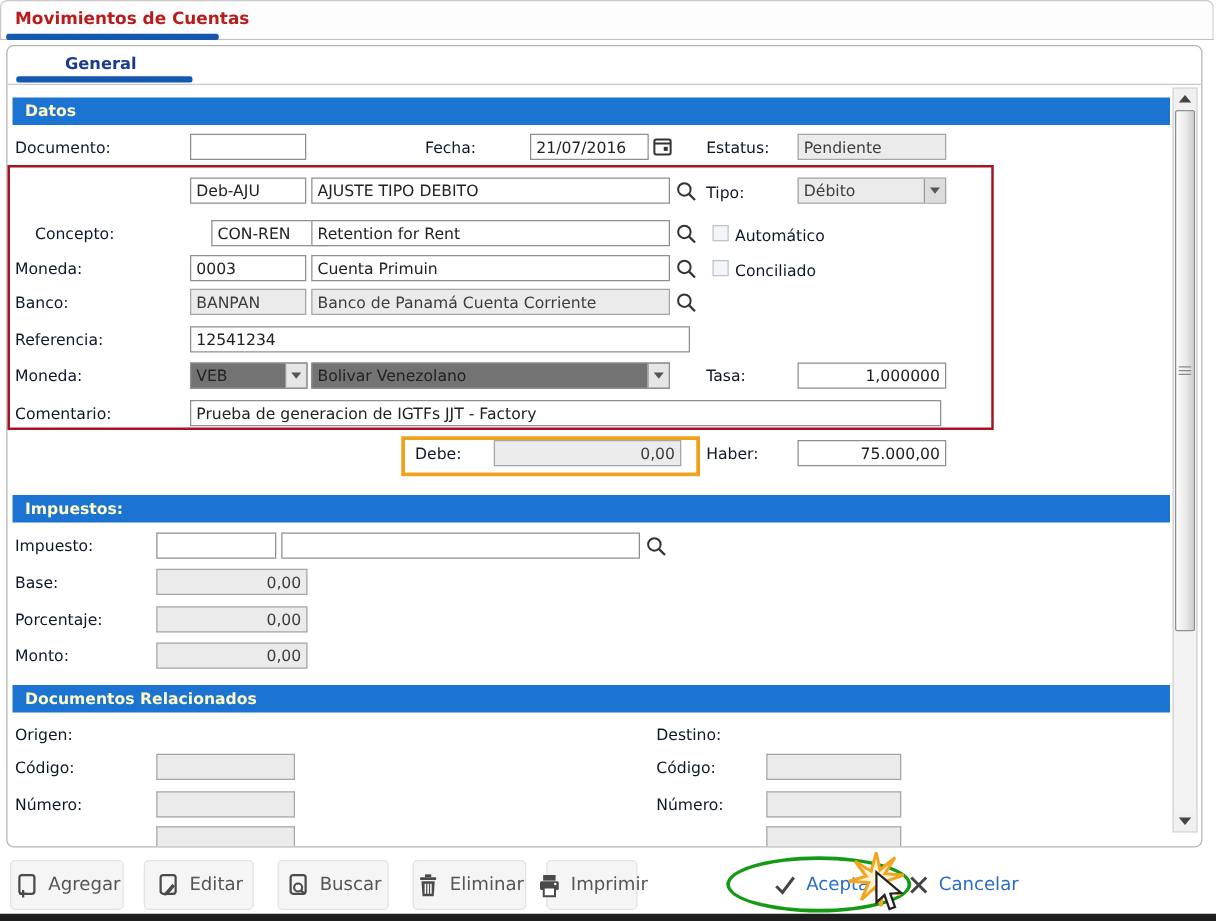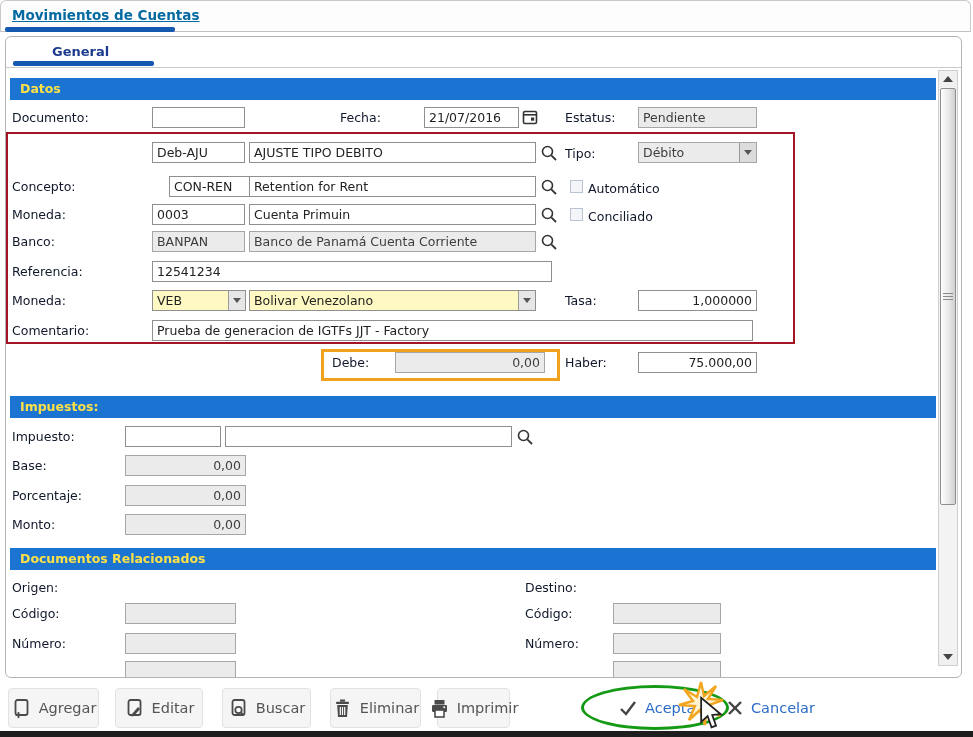--- a/index.html
+++ b/index.html
@@ -5,39 +5,39 @@
   * { margin:0; padding:0; box-sizing:border-box; }
   html,body { background:#fff; }
   #root {
     position:relative; width:973px; height:737px; overflow:hidden;
     font-family:"DejaVu Sans","Liberation Sans",sans-serif; font-size:12.5px; background:#fff;
   }
   .abs { position:absolute; }
   
   #titletab { position:absolute; left:0; top:0; width:971px; height:32px;
     border:1px solid #c9c9c9; border-bottom:1px solid #c2c2c2; border-radius:6px 6px 0 0; background:#fdfdfd; }
-  #apptitle { position:absolute; left:12px; top:7px; font-weight:bold; font-size:13.5px; color:#0369a1;text-decoration:underline; }
+  #apptitle { position:absolute; left:12px; top:7px; font-weight:bold; font-size:13.5px; color:#b91c1c; }
   #title-underline { position:absolute; left:5px; top:27px; width:170px; height:5px; background:#1558b0; border-radius:2px; }
   #panel { position:absolute; left:5px; top:36px; width:957px; height:642px;
     border:1px solid #b4b4b4; border-radius:6px; background:#fff; }
   #general-lbl { position:absolute; left:52px; top:44px; font-weight:bold; font-size:13px; color:#1c3a8e; cursor:default; }
   #general-underline { position:absolute; left:13px; top:61px; width:141px; height:5px; background:#1558b0; border-radius:2px; }
   #tab-divider { position:absolute; left:6px; top:67px; width:955px; height:1px; background:#c9c9c9; }
   
-  .bar { position:absolute; left:10px; width:926px; height:22px; background:#1b74d2; color:#fde047;
+  .bar { position:absolute; left:10px; width:926px; height:22px; background:#1b74d2; color:#fef9c3;
     font-weight:bold; font-size:12.5px; line-height:22px; padding-left:10px; }
   
   .lbl { position:absolute; color:#0f172a; font-size:12.5px; }
   
   .field { position:absolute; height:21px; border:1px solid #8f8f8f; background:#fff; color:#222;
     font-family:inherit; font-size:12.5px; padding:0 4px; outline:none; }
   .field.dis { background:#ebebeb; border-color:#a6a6a6; color:#3d3d3d; }
   .field.num { text-align:right; }
   
-  .dd { position:absolute; height:21px; border:1px solid #8f8f8f; background:#fef9c3; display:flex; align-items:stretch; }
+  .dd { position:absolute; height:21px; border:1px solid #8f8f8f; background:#737373; display:flex; align-items:stretch; }
   .dd .ddtext { flex:1; padding:1px 4px; font-size:12.5px; color:#222; line-height:18px; overflow:hidden; white-space:nowrap; }
   .dd .dab { width:17px; background:#e6e6e6; border-left:1px solid #9a9a9a; display:flex; align-items:center; justify-content:center; }
   .dd.dis { background:#ebebeb; border-color:#a6a6a6; }
   .dd.dis .ddtext { color:#3d3d3d; }
   .dd.dis .dab { background:#dcdcdc; }
   .tri { width:0; height:0; border-left:4px solid transparent; border-right:4px solid transparent; border-top:5px solid #555; }
   
   .cb { position:absolute; width:13px; height:13px; background:#f3f5f8; border:1px solid #b9c3d2; }
   
   #red-box { position:absolute; left:6px; top:132px; width:789px; height:212px; border:2px solid #a41523; pointer-events:none; }
@@ -102,21 +102,21 @@
       </svg>
   </span>
   <span class="lbl" style="left:565px; top:146px;">Tipo:</span>
   <div class="dd dis" style="left:638px; top:142px; width:119px;">
     <span class="ddtext">Débito</span>
     <span class="dab">
         <span class="tri"></span>
       </span>
   </div>
 
-  <span class="lbl" style="left:12px; top:179px;">Concepto:</span>
+  <span class="lbl" style="left:28px; top:179px;">Concepto:</span>
   <input class="field" style="left: 152px; top: 176px; width: 93px; margin-left: 17px;" value="CON-REN">
   <input class="field" style="left: 249px; top: 176px; width: 287px;" value="Retention for Rent">
   <span class="abs" style="left:540px; top:178px;">
     <svg width="18" height="18" viewBox="0 0 18 18">
         <circle cx="7.5" cy="7.5" r="5" fill="none" stroke="#333" stroke-width="1.6"></circle>
         <line x1="11.3" y1="11.3" x2="16" y2="16" stroke="#333" stroke-width="1.8"></line>
       </svg>
   </span>
   <span class="cb" style="left:570px; top:180px;"></span>
   <span class="lbl" style="left:588px; top:181px;">Automático</span>

